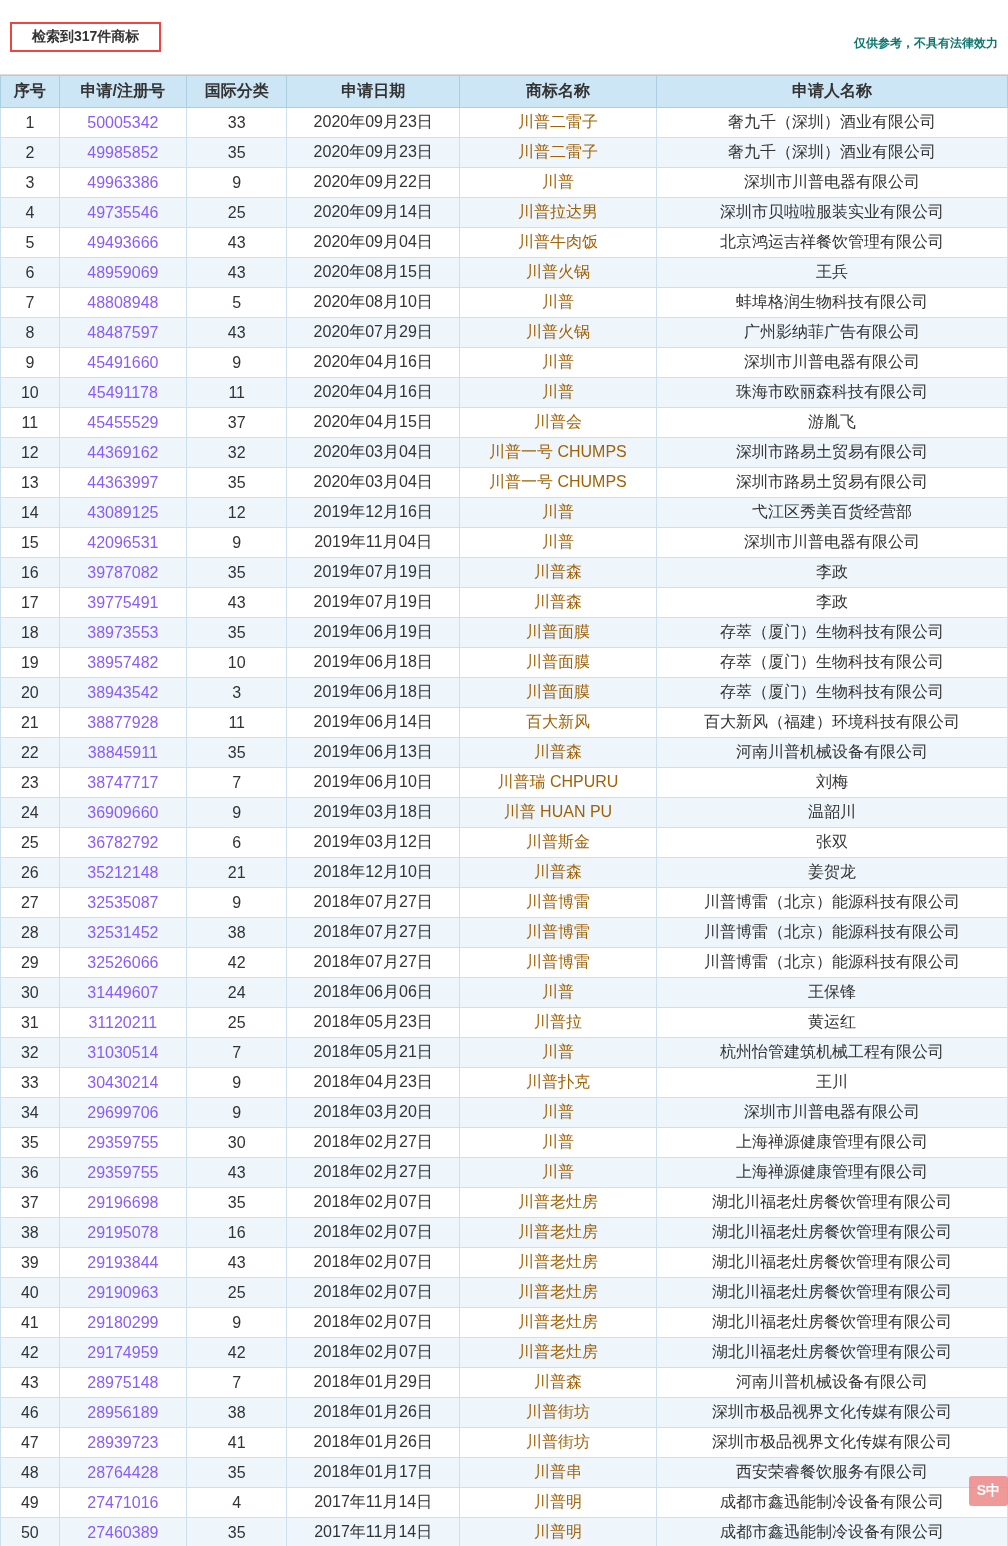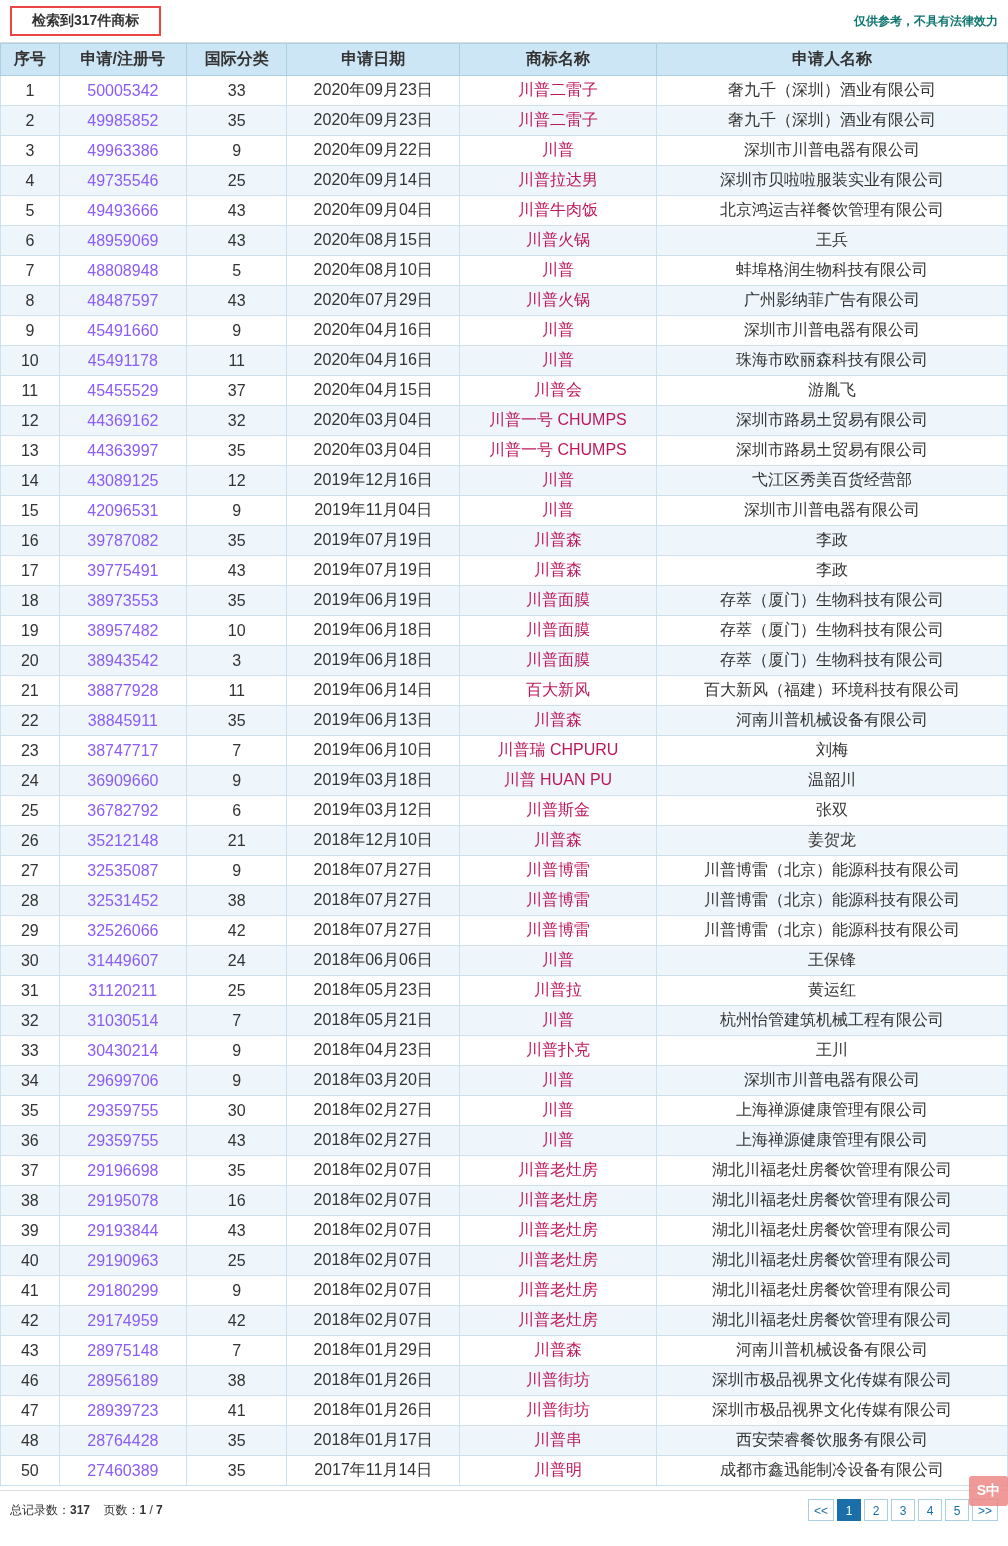--- a/index.html
+++ b/index.html
@@ -1,22 +1,22 @@
 <!DOCTYPE html>
 <html><head>
   <meta charset="utf-8">
   <style>
     * { box-sizing: border-box; margin: 0; padding: 0; }
     body { font-family: "Microsoft YaHei", Arial, sans-serif; font-size: 12px; background: #fff; color: #333; }
     
     .top-bar {
       display: flex;
       justify-content: space-between;
-      align-items: center;
-      padding: 6px 10px;
+      align-items: flex-end;
+      padding: 22px 10px;
       background: #fff;
       border-bottom: 1px solid #ddd;
     }
     .search-result-box {
       border: 2px solid #e44;
       padding: 4px 20px;
       font-size: 14px;
       font-weight: bold;
       color: #333;
     }
@@ -47,21 +47,21 @@
       border: 1px solid #cce0ee;
       padding: 4px 6px;
       text-align: center;
       color: #333;
     }
     tbody td.link-cell {
       color: #8b5cf6;
       cursor: pointer;
     }
     tbody td.brand-cell {
-      color: #be185d;
+      color: #a16207;
     }
     
     .footer-bar {
       display: flex;
       justify-content: space-between;
       align-items: center;
       padding: 8px 10px;
       border-top: 1px solid #ddd;
       margin-top: 4px;
     }
@@ -488,20 +488,28 @@
       </tr>
       <tr>
         <td>48</td>
         <td class="link-cell">28764428</td>
         <td>35</td>
         <td>2018年01月17日</td>
         <td class="brand-cell">川普串</td>
         <td>西安荣睿餐饮服务有限公司</td>
       </tr>
       <tr>
+        <td>49</td>
+        <td class="link-cell">27471016</td>
+        <td>4</td>
+        <td>2017年11月14日</td>
+        <td class="brand-cell">川普明</td>
+        <td>成都市鑫迅能制冷设备有限公司</td>
+      </tr>
+      <tr>
         <td>50</td>
         <td class="link-cell">27460389</td>
         <td>35</td>
         <td>2017年11月14日</td>
         <td class="brand-cell">川普明</td>
         <td>成都市鑫迅能制冷设备有限公司</td>
       </tr>
     </tbody>
 </table>
 

